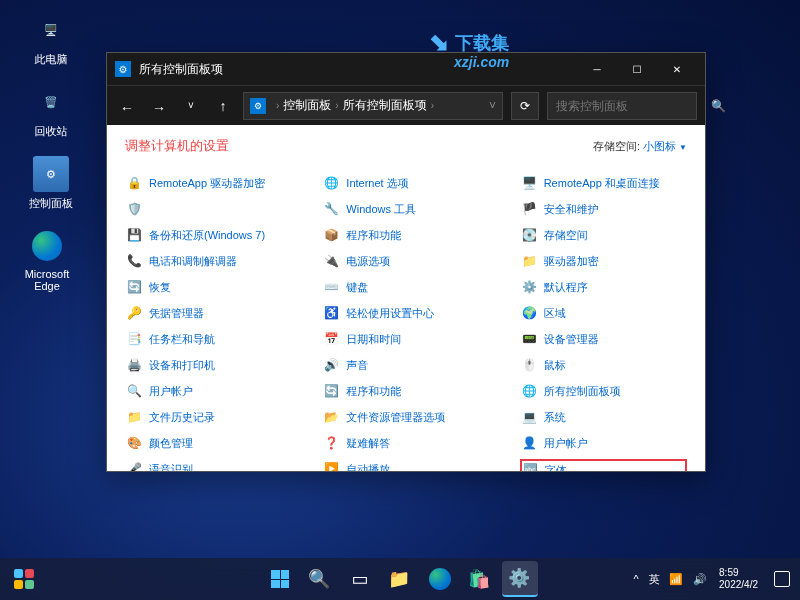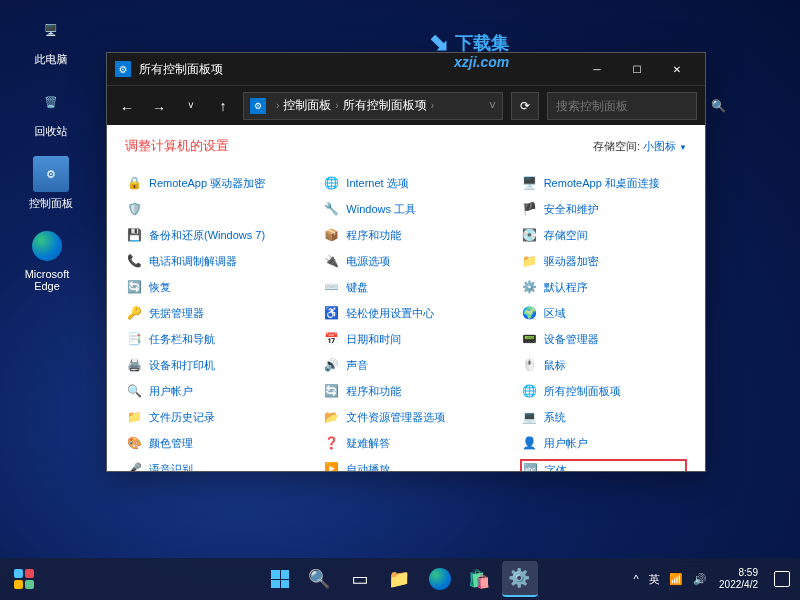--- a/index.html
+++ b/index.html
@@ -46,21 +46,21 @@
     .cp-item .ci { width: 16px; height: 16px; display: inline-flex; align-items: center; justify-content: center; font-size: 12px; flex-shrink: 0; }
     .cp-item.highlighted { border: 2px solid #e63946; padding: 1px 14px 1px 1px; }
 
     
     .taskbar { position: absolute; bottom: 0; left: 0; right: 0; height: 42px; background: rgba(20, 30, 60, 0.88); backdrop-filter: blur(10px); display: flex; align-items: center; padding: 0 10px; }
     .taskbar-center { position: absolute; left: 50%; transform: translateX(-50%); display: flex; gap: 4px; align-items: center; }
     .tb-icon { width: 36px; height: 36px; display: flex; align-items: center; justify-content: center; cursor: pointer; border-radius: 4px; font-size: 18px; }
     .tb-icon.active { background: rgba(255,255,255,0.15); border-bottom: 2px solid #4cc2ff; }
     .taskbar-right { margin-left: auto; display: flex; align-items: center; gap: 12px; color: #fff; font-size: 11px; }
     .tb-tray { display: flex; align-items: center; gap: 10px; }
-    .tb-clock { text-align: right; line-height: 1.2; font-size: 10px; margin-right: 4px; }
+    .tb-clock { text-align: left; line-height: 1.2; font-size: 10px; margin-right: 4px; }
     .tb-widget-icon { width: 28px; height: 28px; display: flex; align-items: center; justify-content: center; cursor: pointer; }
 
     
     .win-logo { width: 18px; height: 18px; display: grid; grid-template: 1fr 1fr / 1fr 1fr; gap: 1px; }
     .win-logo span { background: #4cc2ff; }
     .edge-circle { width: 30px; height: 30px; border-radius: 50%; background: radial-gradient(circle at 30% 30%, #33c481, #0078d4 60%, #0f5cad); }
   </style>
 </head>
 <body>
 

